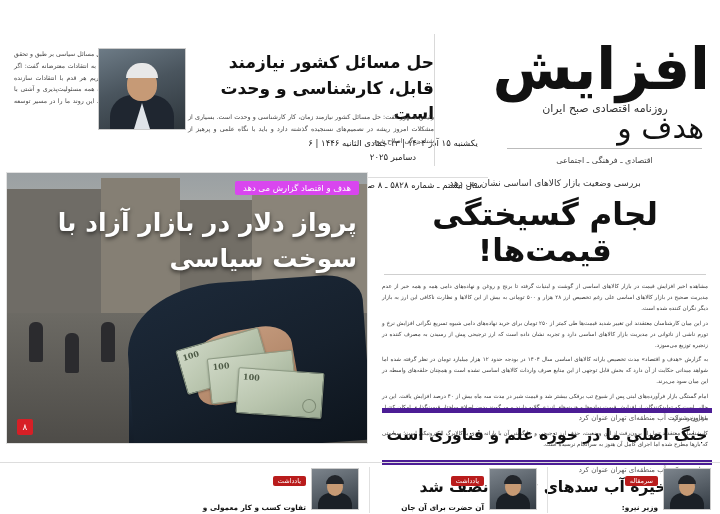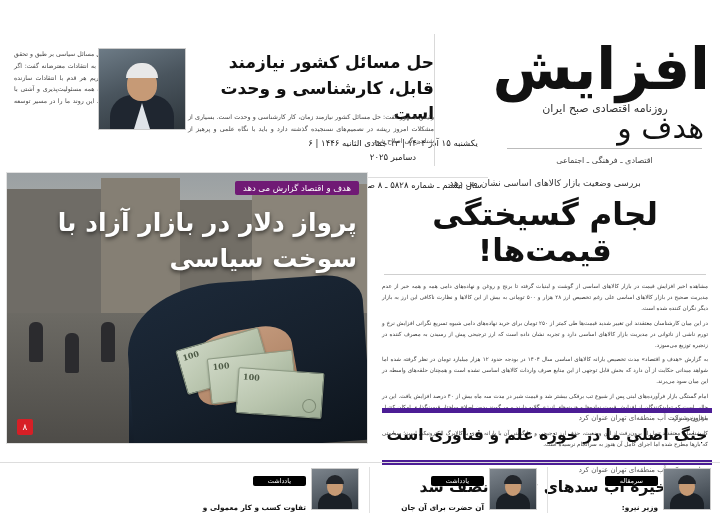--- a/index.html
+++ b/index.html
@@ -150,21 +150,21 @@
   .bill .seal{
     position:absolute;right:5px;bottom:4px;width:12px;height:12px;border-radius:50%;
     border:1px solid #7d8a74;
   }
   .bill1{left:48%;bottom:22%;width:84px;height:44px;transform:rotate(-16deg);}
   .bill2{left:56%;bottom:16%;width:84px;height:44px;transform:rotate(-6deg);}
   .bill3{left:64%;bottom:10%;width:84px;height:44px;transform:rotate(4deg);}
 
   .feat-kicker{
     position:absolute;right:8px;top:8px;
-    background:#701a75;color:#fff;font-size:8.5px;padding:2px 8px;border-radius:2px;
+    background:#d946ef;color:#fff;font-size:8.5px;padding:2px 8px;border-radius:2px;
     direction:rtl;
   }
   .feat-title{
     position:absolute;right:10px;top:32px;width:300px;
     font-size:25px;font-weight:bold;color:#fff;direction:rtl;text-align:right;
     line-height:1.45;text-shadow:0 2px 4px rgba(0,0,0,.6);
   }
   .feat-badge{
     position:absolute;left:10px;bottom:8px;width:16px;height:16px;background:#d71f26;
     color:#fff;font-size:9px;text-align:center;line-height:16px;border-radius:2px;
@@ -177,22 +177,22 @@
   }
   .brief1{top:236px;}
   .brief2{top:288px;}
   .brief-kicker{font-size:7px;color:#555;direction:rtl;text-align:right;padding-right:4px;}
   .brief-title{font-size:15.5px;font-weight:bold;color:#111;direction:rtl;margin-top:4px;}
 
   
   .bottom{position:absolute;left:0;top:462px;width:720px;height:52px;border-top:1px solid #ddd;}
   .bcell{position:absolute;top:2px;height:50px;box-sizing:border-box;padding:3px 5px;}
   .bcell .tag{
-    display:inline-block;background:#000000;color:#fff;font-size:6.5px;
-    padding:1px 15px;border-radius:2px;direction:rtl;
+    display:inline-block;background:#b91c1c;color:#fff;font-size:6.5px;
+    padding:1px 5px;border-radius:2px;direction:rtl;
   }
   .bcell .btitle{
     font-size:7.3px;font-weight:bold;color:#111;direction:rtl;text-align:right;
     line-height:1.6;margin-top:15px;
   }
   .divider{position:absolute;top:4px;width:1px;height:46px;background:#e0e0e0;}
 
   .thumb{
     width:46px;height:40px;background:linear-gradient(160deg,#7c848c,#343c44);
     border:1px solid #ccc;position:relative;overflow:hidden;float:right;margin-left:5px;

